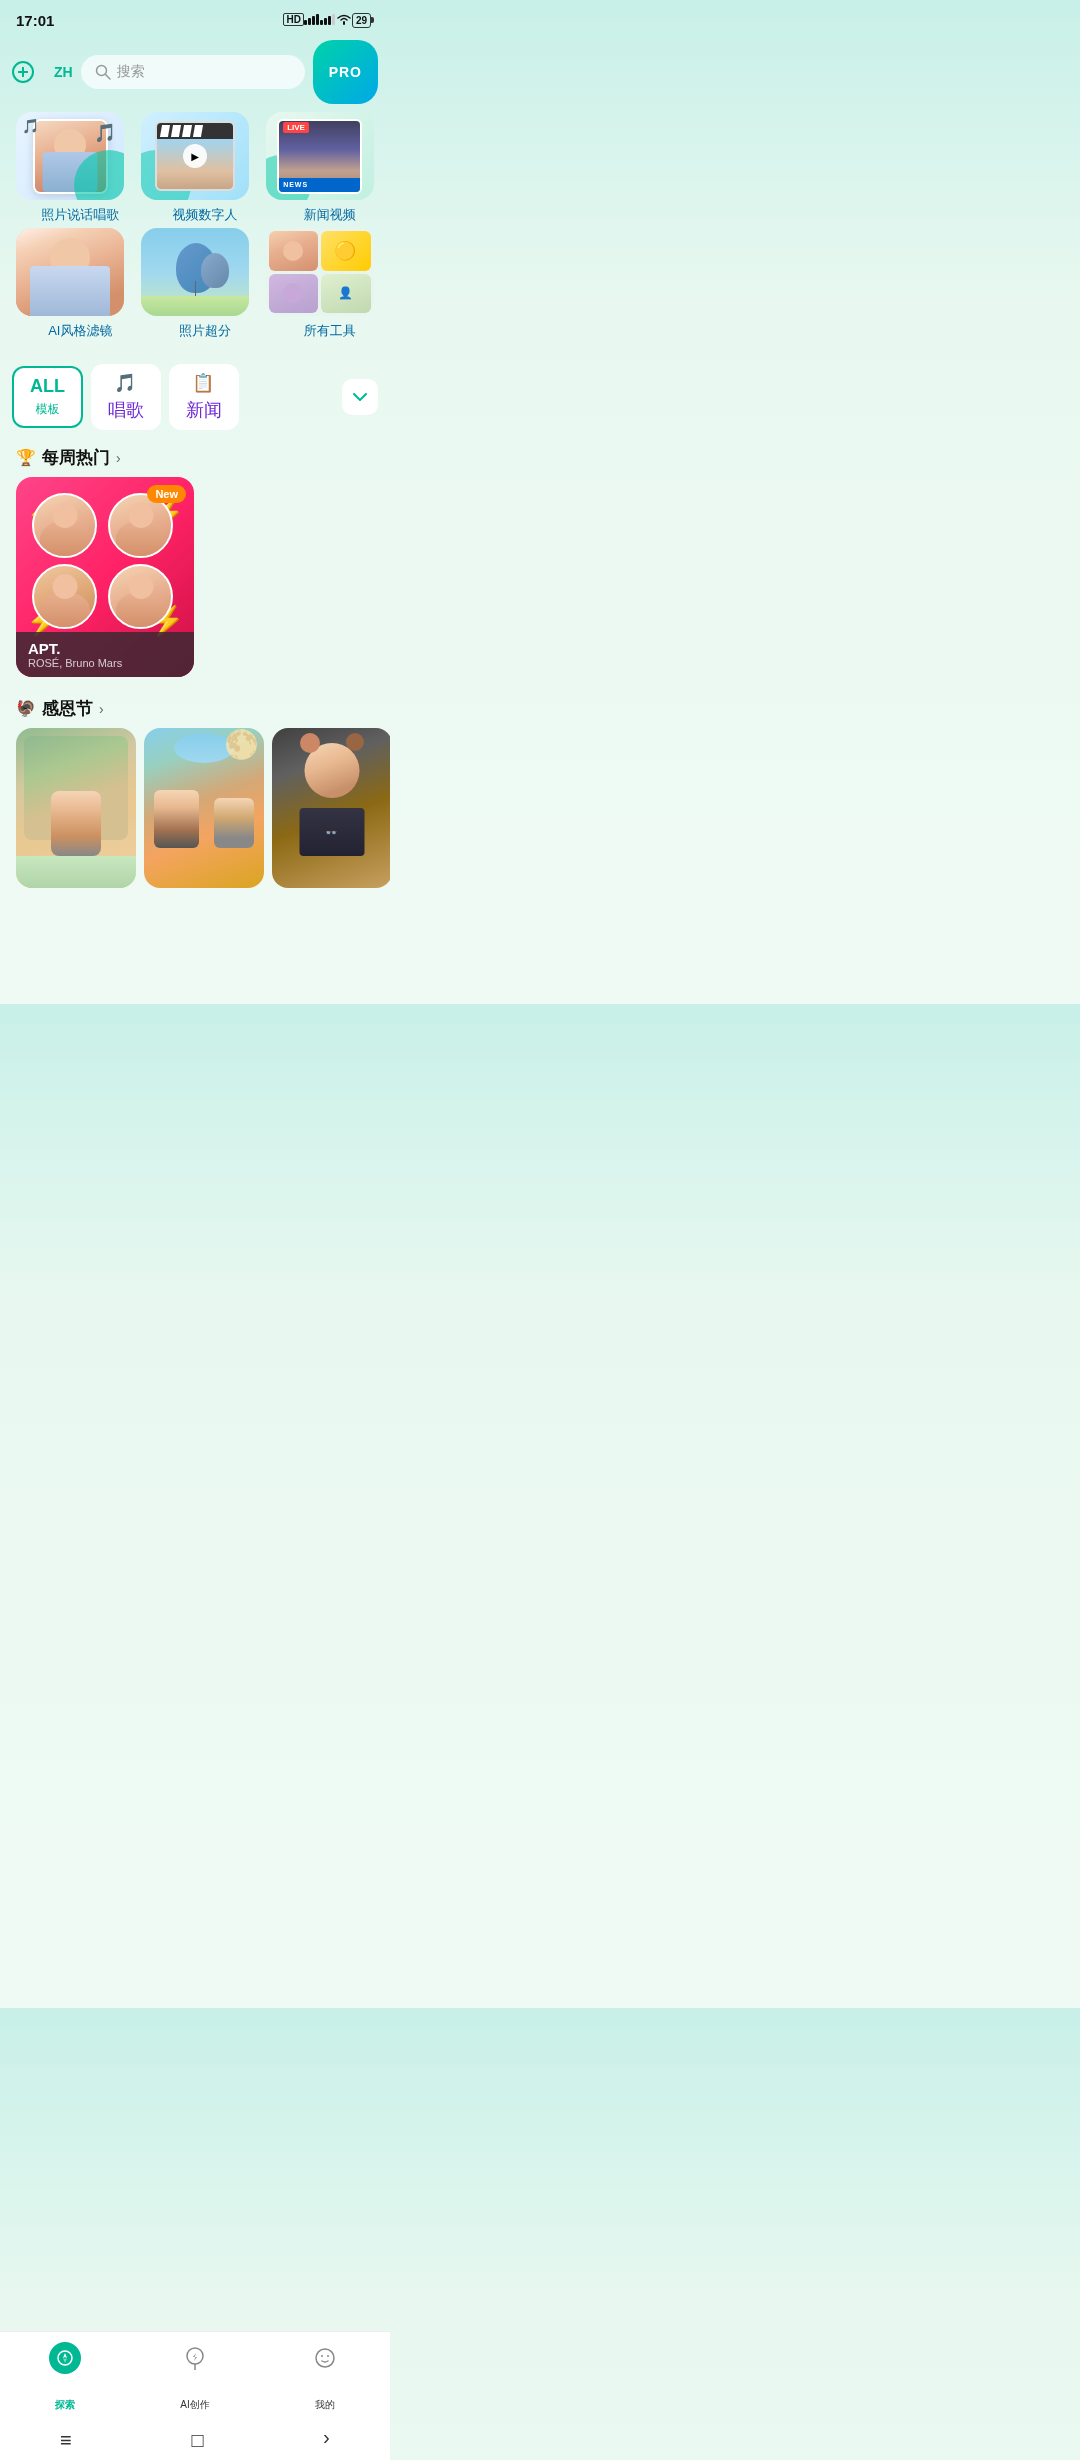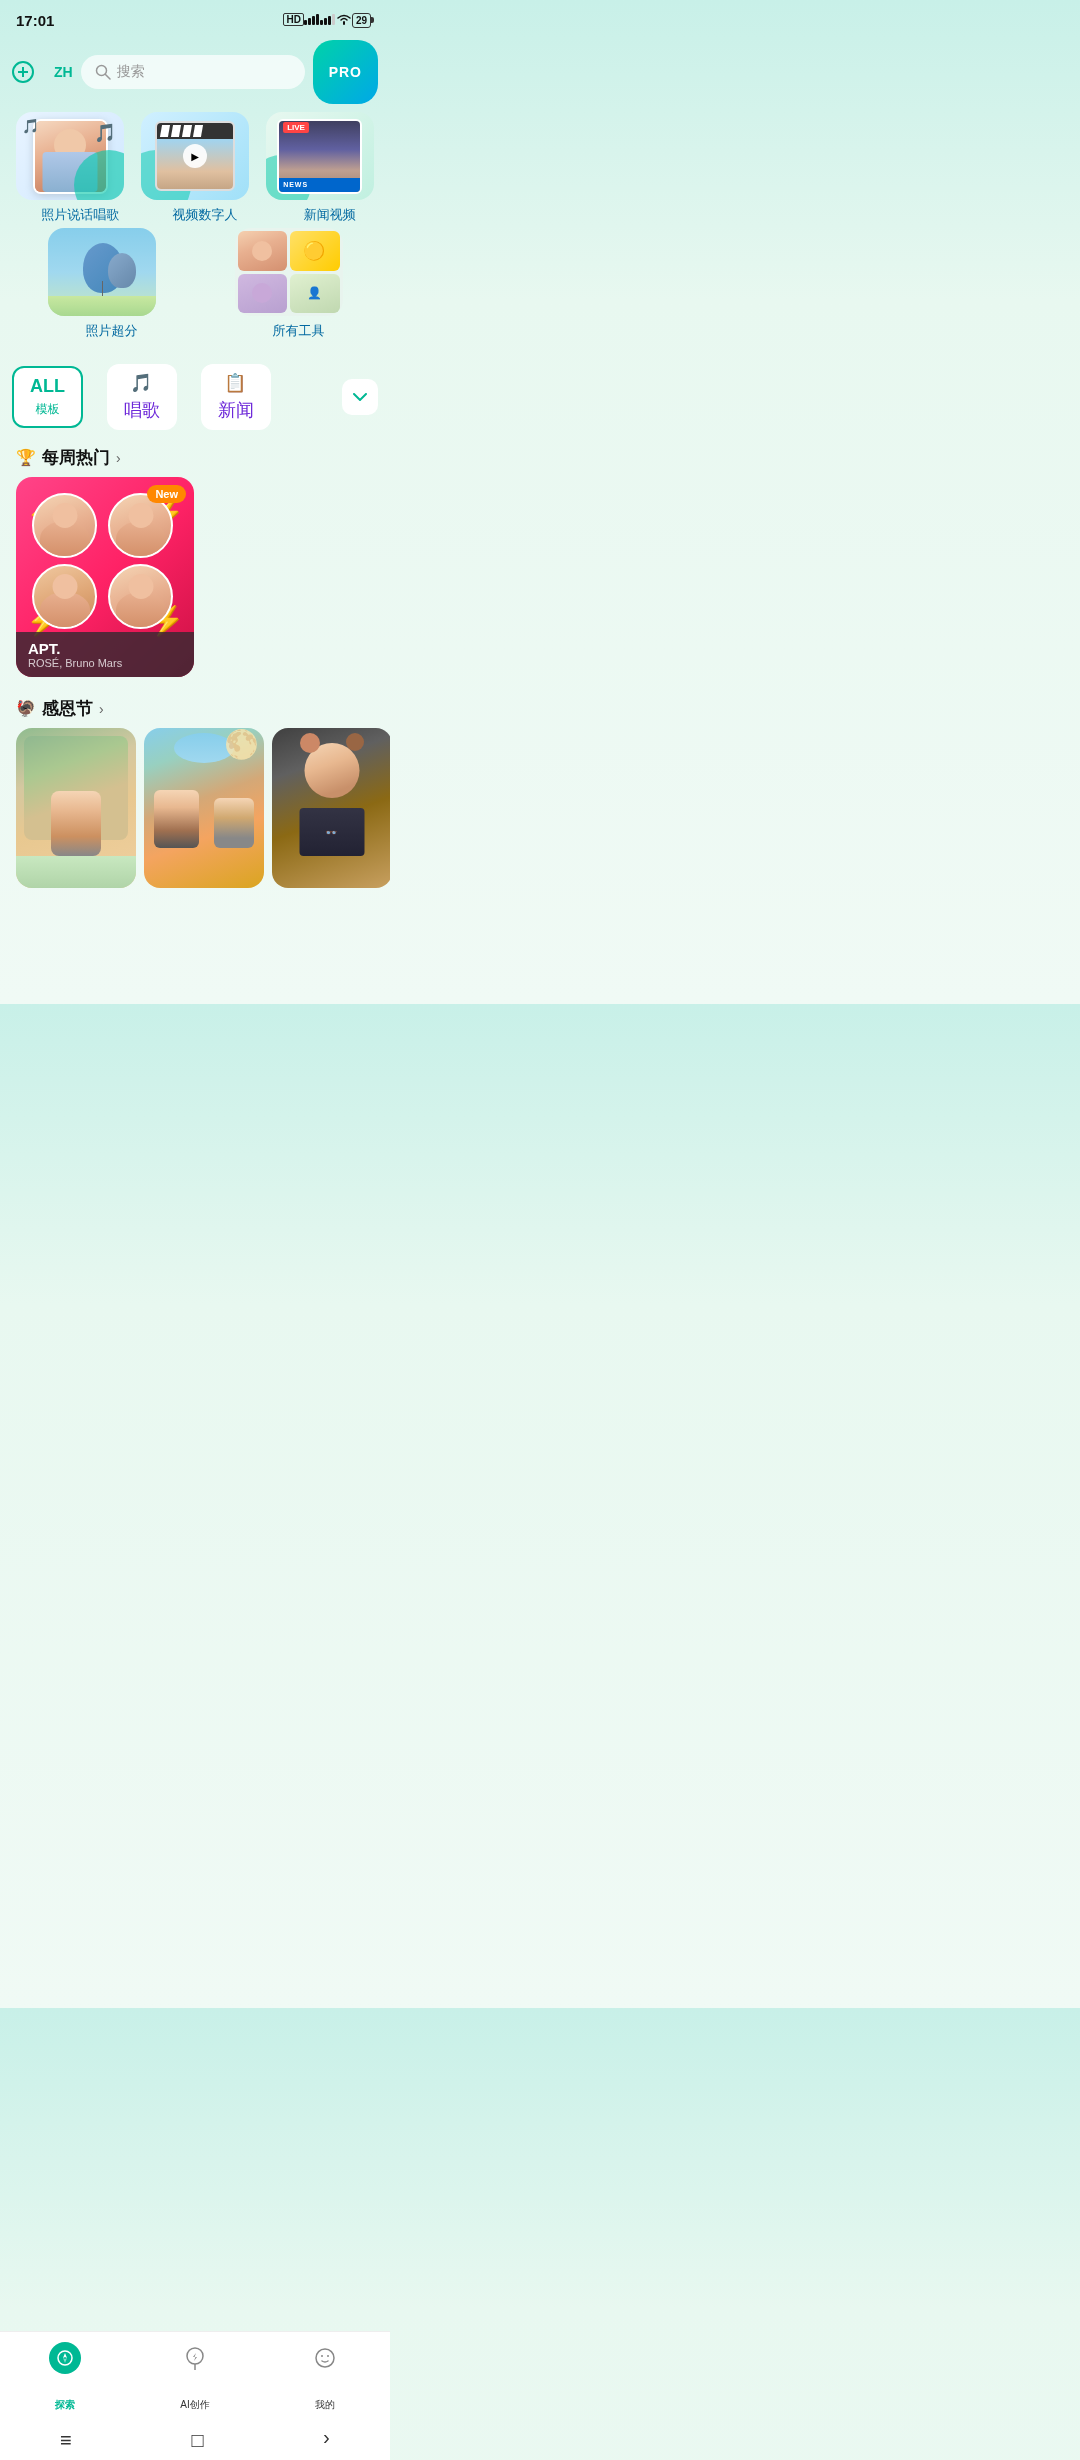--- a/index.html
+++ b/index.html
@@ -273,21 +273,21 @@
       background: #666;
       position: absolute;
       bottom: 15px;
       left: 54px;
     }
 
     
     .tabs-section {
       display: flex;
       padding: 12px 12px 8px;
-      gap: 24px;
+      gap: 8px;
       align-items: center;
     }
     .tab-item {
       background: white;
       border-radius: 12px;
       padding: 8px 16px;
       display: flex;
       flex-direction: column;
       align-items: center;
       gap: 4px;
@@ -689,20 +689,31 @@
             <span class="news-text">NEWS</span>
           </div>
         </div>
       </div>
       <span class="feature-label">新闻视频</span>
     </div>
   </div>
 
   <div class="section-row2">
 
+    <div class="feature-item">
+      <div class="feature-thumb" style="border-radius:16px;overflow:hidden;">
+        <div class="ai-filter-img">
+          <div style="width:100%;height:100%;background:linear-gradient(160deg,#fff0e8 0%,#f5d0b5 20%,#e8b090 50%,#d4906a 80%);position:relative;">
+            <div style="width:40px;height:40px;background:#f0c8a8;border-radius:50%;position:absolute;top:10px;left:50%;transform:translateX(-50%);"></div>
+            <div style="width:80px;height:50px;background:linear-gradient(180deg,#c8d8f0,#a0b8d8);border-radius:4px 4px 0 0;position:absolute;bottom:0;left:50%;transform:translateX(-50%);"></div>
+          </div>
+        </div>
+      </div>
+      <span class="feature-label">AI风格滤镜</span>
+    </div>
 
     <div class="feature-item">
       <div class="feature-thumb" style="border-radius:16px;overflow:hidden;">
         <div class="balloon-scene">
           <div class="balloon"></div>
           <div class="balloon-small"></div>
           <div class="balloon-rope"></div>
           <div style="position:absolute;bottom:0;left:0;right:0;height:20px;background:linear-gradient(180deg,#c8e8a0,#a8d890);"></div>
         </div>
       </div>

